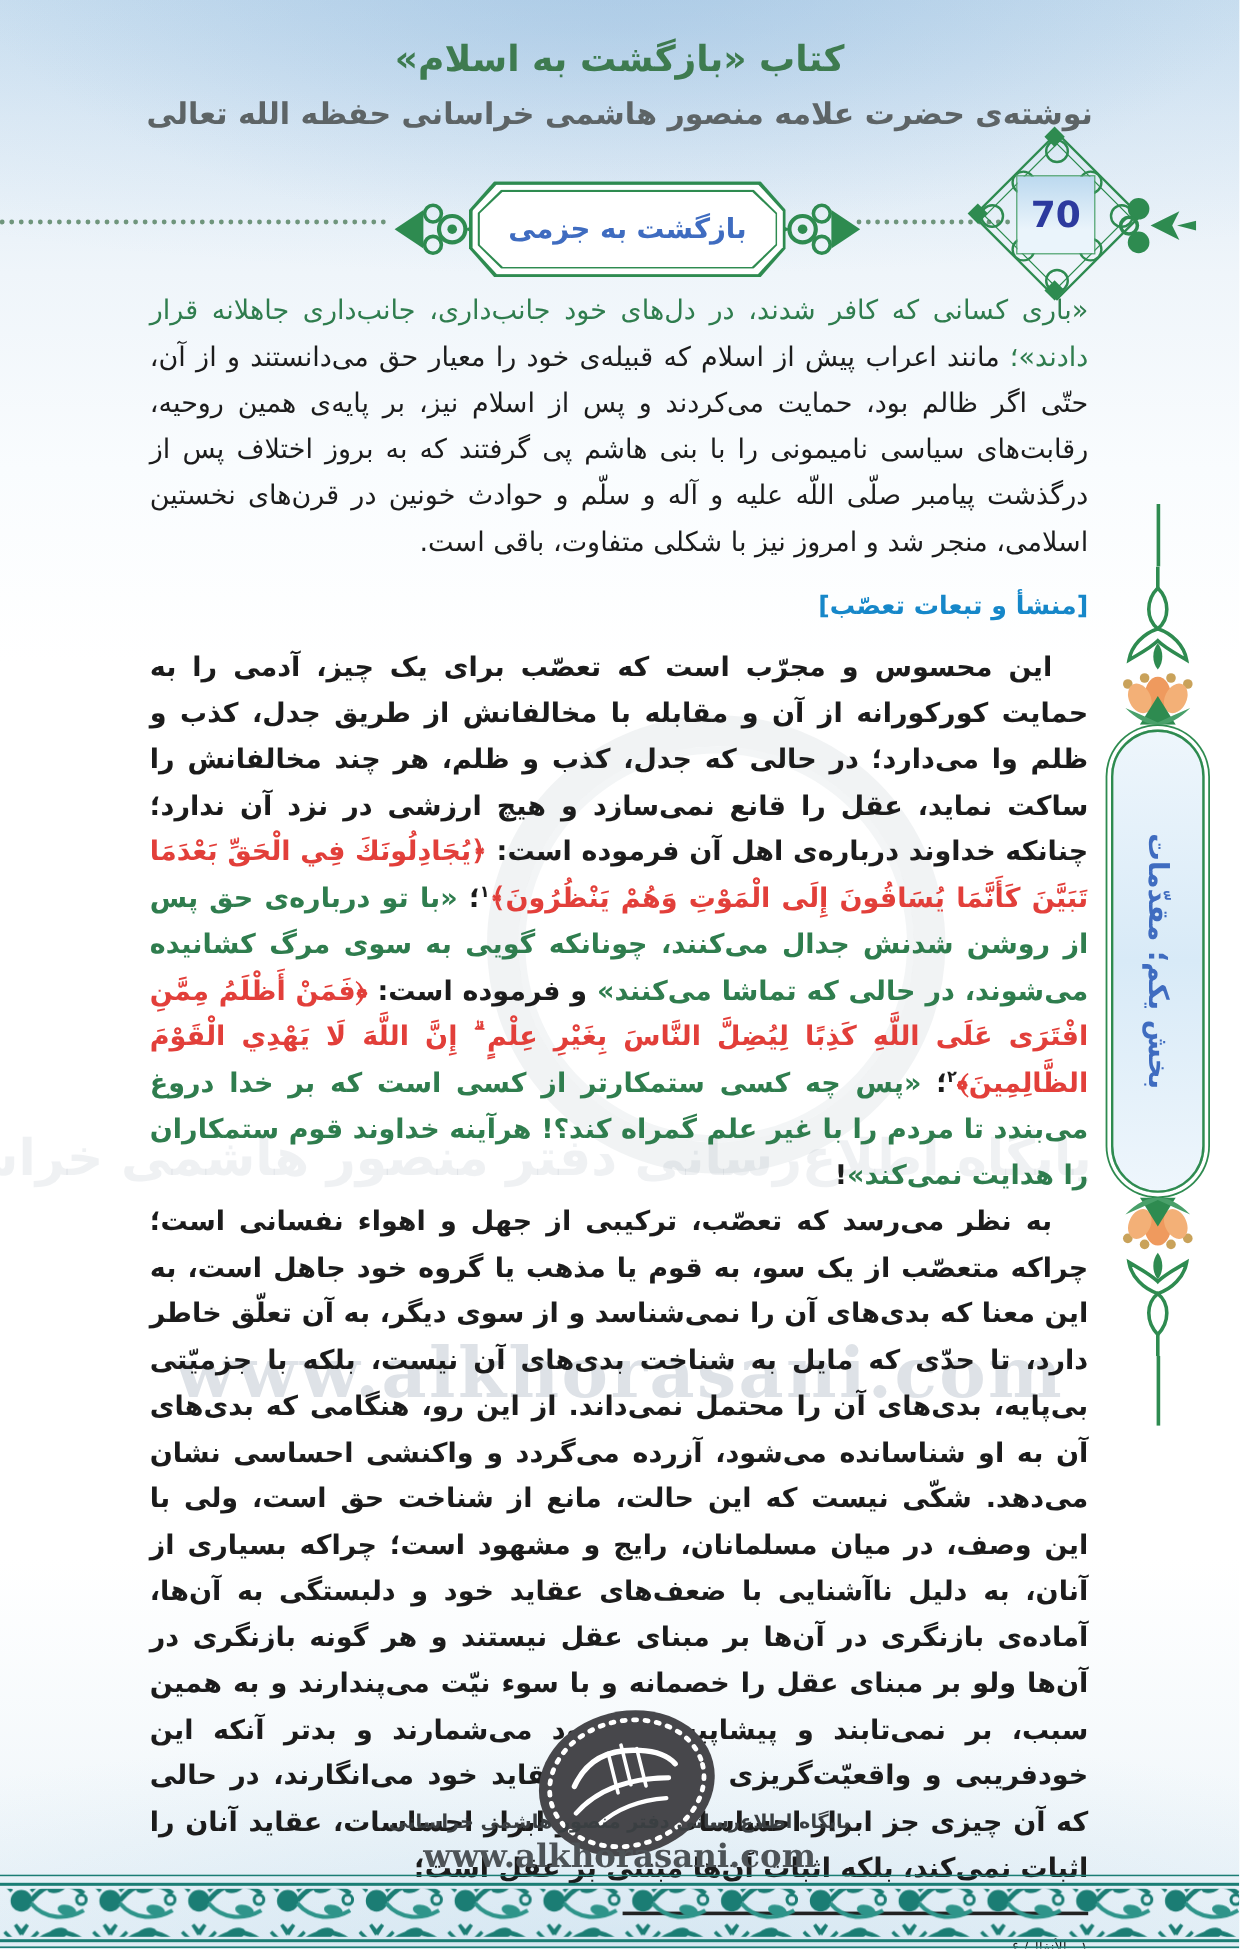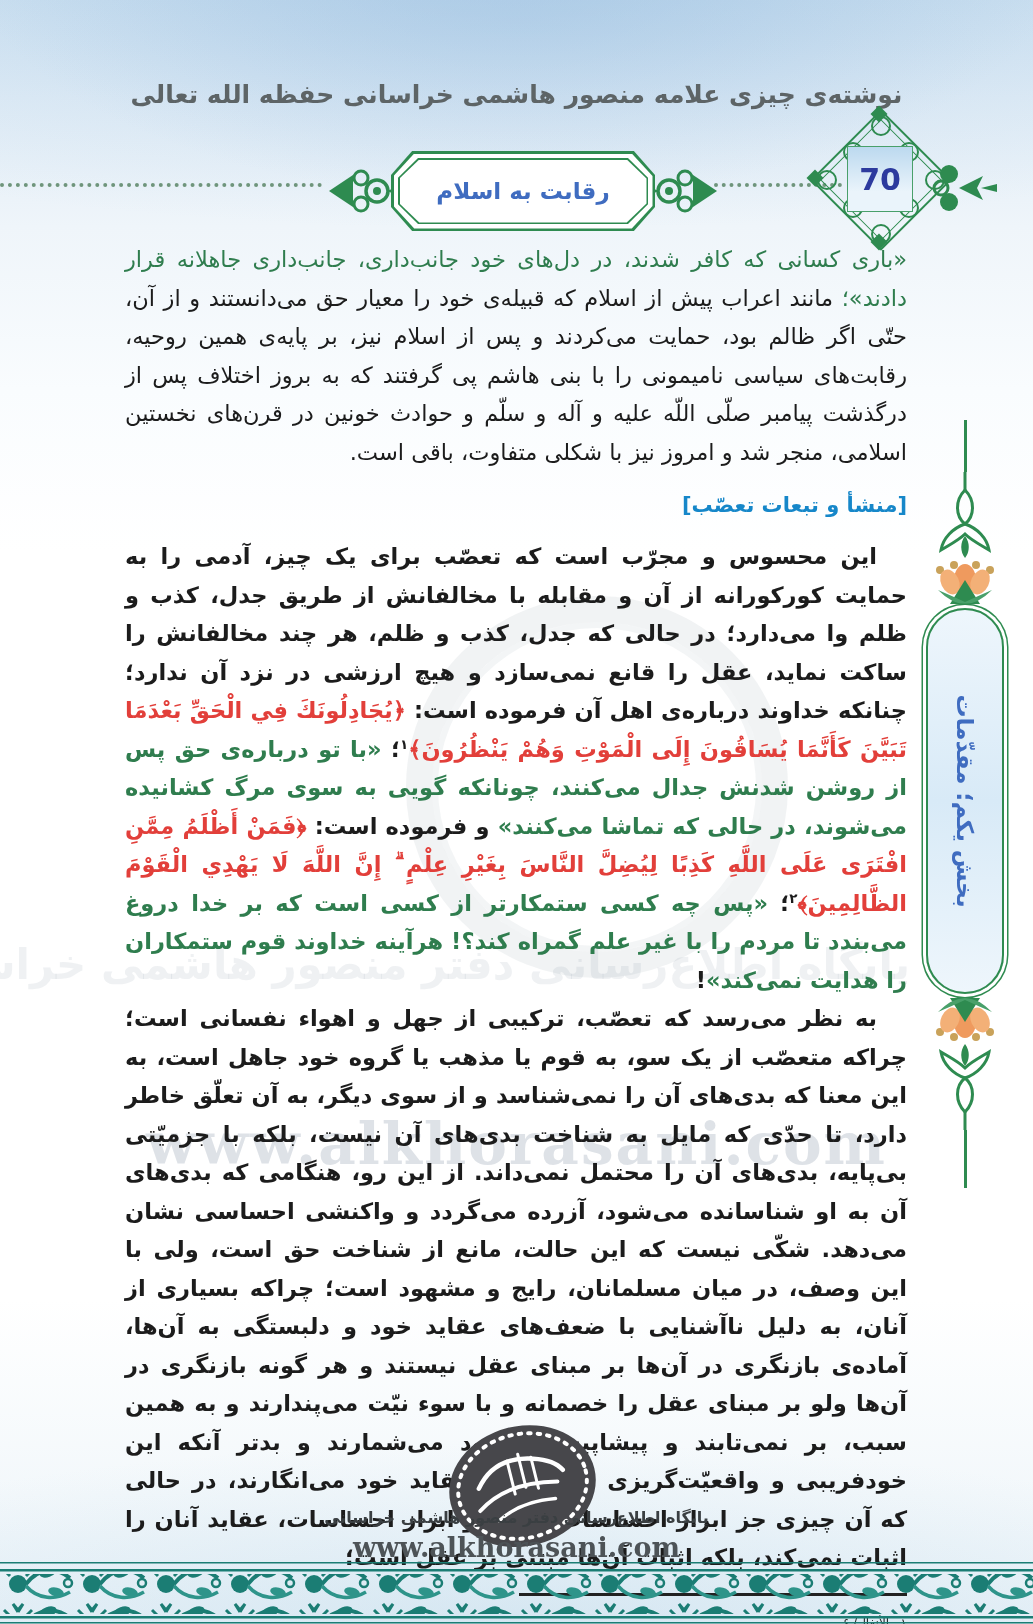--- a/index.html
+++ b/index.html
@@ -121,21 +121,22 @@
     font-family:"DejaVu Serif",serif;font-size:27px;font-weight:bold;color:#4d5357;
     direction:ltr;z-index:2;
   }
   .bottom-border{position:absolute;left:0;bottom:0;width:1033px;height:62px;z-index:3;}
 </style>
 </head>
 <body>
 
 <div class="page">
 
-  <div class="author-line">نوشته‌ی چیزی علامه منصور هاشمی خراسانی حفظه الله تعالی</div>
+  <div class="book-title">کتاب «بازگشت به اسلام»</div>
+  <div class="author-line">نوشته‌ی حضرت علامه منصور هاشمی خراسانی حفظه الله تعالی</div>
 
   <div class="dotline dot-left"></div>
   <div class="dotline dot-right"></div>
 
   <div class="cartouche-wrap">
     <svg class="cart-fl left" viewBox="0 0 70 60">
       <path d="M2,30 L26,14 L26,46 Z" fill="#2e8b50"></path>
       <circle cx="34" cy="17" r="7" fill="none" stroke="#2e8b50" stroke-width="3"></circle>
       <circle cx="34" cy="43" r="7" fill="none" stroke="#2e8b50" stroke-width="3"></circle>
       <circle cx="50" cy="30" r="11" fill="none" stroke="#2e8b50" stroke-width="3.5"></circle>
@@ -148,21 +149,21 @@
       <circle cx="34" cy="43" r="7" fill="none" stroke="#2e8b50" stroke-width="3"></circle>
       <circle cx="50" cy="30" r="11" fill="none" stroke="#2e8b50" stroke-width="3.5"></circle>
       <circle cx="50" cy="30" r="4" fill="#2e8b50"></circle>
       <path d="M60,30 L70,26 L70,34 Z" fill="#2e8b50"></path>
     </svg>
     <div class="cart-oct">
       <div class="oct l1"></div>
       <div class="oct l2"></div>
       <div class="oct l3"></div>
       <div class="oct l4">
-        <span class="cart-title">رقابت به اسلام</span>
+        <span class="cart-title">بازگشت به جزمی</span>
       </div>
     </div>
   </div>
 
   <div class="pagenum-wrap">
     <div class="pn-rot">
         <div class="inner-ring"></div>
       </div>
     <div class="pn-curl" style="left:92px;top:0;"></div>
     <div class="pn-curl" style="left:92px;top:108px;"></div>

